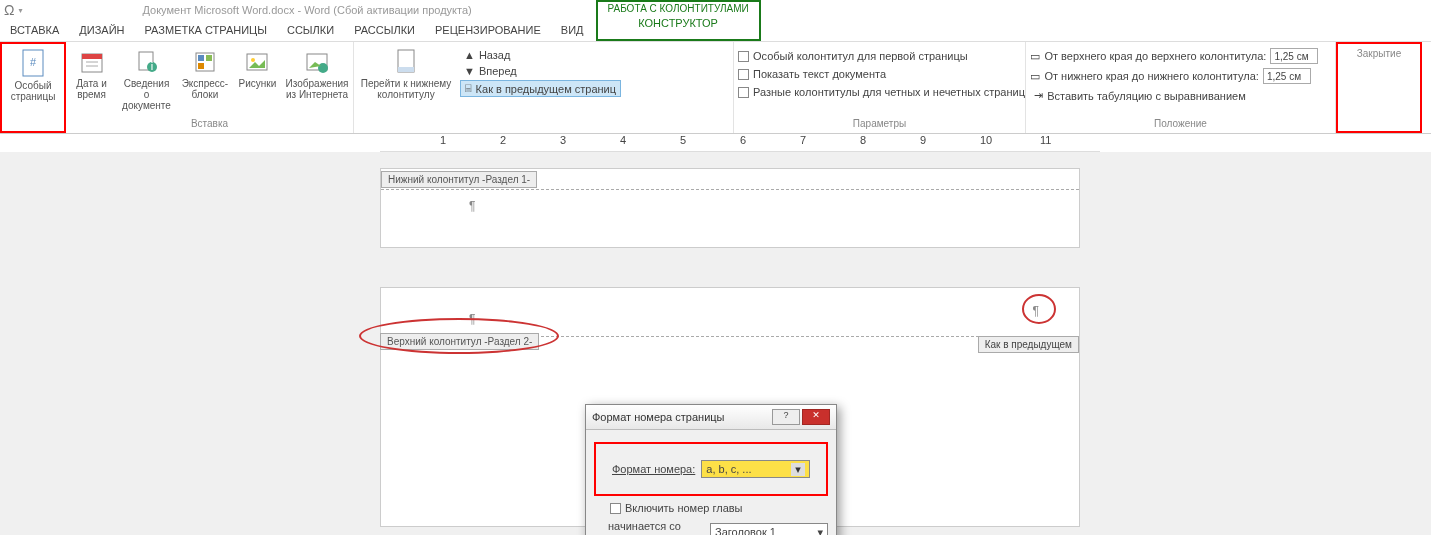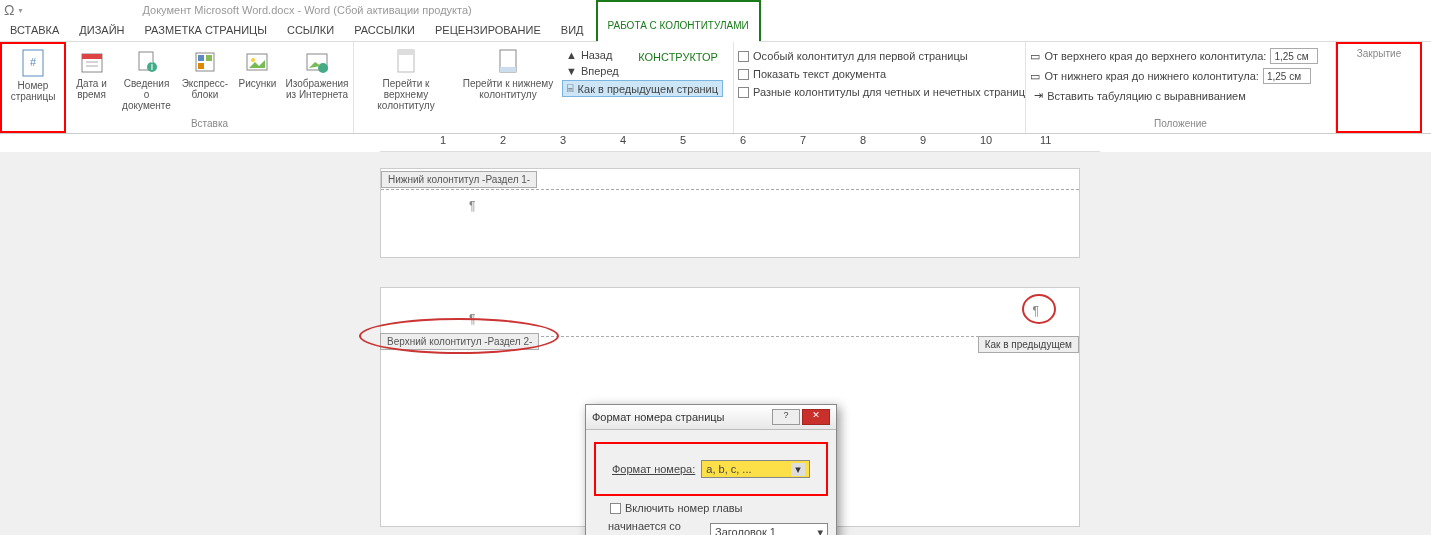--- a/index.html
+++ b/index.html
@@ -3,41 +3,41 @@
 <meta charset="utf-8">
 <style>
 *{box-sizing:border-box;margin:0;padding:0;font-family:"Segoe UI",Tahoma,sans-serif;font-size:11px;color:#444}
 body{background:#fff;width:1431px;height:535px;overflow:hidden;position:relative}
 .titlebar{height:20px;display:flex;align-items:center;padding:0 4px;color:#888}
 .titlebar .omega{font-size:14px;color:#777;margin-right:4px}
 .titlebar .doc-title{margin-left:120px;color:#999}
 .tabrow{height:22px;display:flex;border-bottom:1px solid #ddd}
 .tab{padding:4px 10px;color:#444;text-transform:uppercase;font-size:11px;cursor:pointer}
 .context-tab-wrap{border:2px solid #1a7a1a;display:flex;flex-direction:column;margin-left:2px;margin-top:-20px}
-.context-tab-top{background:#fff;color:#1a7a1a;font-size:10px;text-align:center;padding:18px 10px}
+.context-tab-top{background:#fff;color:#1a7a1a;font-size:10px;text-align:center;padding:1px 10px}
 .context-tab{color:#1a7a1a;padding:2px 30px;text-align:center}
 .ribbon{height:92px;background:#fff;display:flex;border-bottom:1px solid #ccc}
 .group{border-right:1px solid #e3e3e3;display:flex;flex-direction:column;justify-content:space-between;padding:2px 4px 2px 4px}
 .group-body{display:flex;gap:6px;flex:1;align-items:flex-start;padding-top:2px}
 .group-label{text-align:center;color:#888;font-size:10px;padding:2px 0}
 .bigbtn{display:flex;flex-direction:column;align-items:center;width:56px;text-align:center;gap:2px;padding:2px;cursor:pointer}
 .bigbtn .ico{width:28px;height:28px;display:flex;align-items:center;justify-content:center}
 .bigbtn .lbl{font-size:10px;line-height:11px;color:#555}
 .smallcol{display:flex;flex-direction:column;gap:2px}
 .smallbtn{display:flex;align-items:center;gap:4px;padding:1px 4px;font-size:10px;color:#444;white-space:nowrap;cursor:pointer}
 .smallbtn.active{background:#cde6f7;border:1px solid #7ab5e0}
 .chk{display:flex;align-items:center;gap:4px;font-size:10px;color:#444;white-space:nowrap;cursor:pointer}
 .chk .box{width:11px;height:11px;border:1px solid #888;background:#fff}
 .spinrow{display:flex;align-items:center;gap:4px;font-size:10px;white-space:nowrap}
 .spin{border:1px solid #aaa;width:48px;height:16px;display:flex;align-items:center;padding:0 3px;font-size:10px;background:#fff}
 .redbox{border:2px solid red}
 .ruler{height:18px;margin-left:380px;width:720px;background:#fff;position:relative;border-bottom:1px solid #ddd;font-size:9px;color:#777}
 .page-area{background:#f0f0f0;position:relative;height:383px}
 .page{position:absolute;left:380px;width:700px;background:#fff;border:1px solid #ccc}
-.page1{top:16px;height:90px}
+.page1{top:16px;height:80px}
 .page2{top:135px;height:240px}
 .hf-tag{position:absolute;background:#eee;border:1px solid #aaa;padding:2px 6px;font-size:10px;color:#555}
 .dashline{position:absolute;left:0;right:0;border-top:1px dashed #aaa}
 .pilcrow{position:absolute;color:#888;font-size:12px}
 .side-tag{position:absolute;background:#eee;border:1px solid #aaa;padding:2px 6px;font-size:10px}
 .oval{position:absolute;border:2px solid #c33;border-radius:50%}
 .dialog{position:absolute;left:585px;top:252px;width:252px;background:#f0f0f0;border:1px solid #888;box-shadow:3px 3px 10px rgba(0,0,0,0.4)}
 .dlg-title{background:linear-gradient(#fff,#e8e8e8);border-bottom:1px solid #bbb;display:flex;align-items:center;justify-content:space-between;padding:4px 6px}
 .dlg-title .t{font-size:11px;color:#333}
 .dlg-buttons{display:flex;gap:2px}
@@ -77,21 +77,21 @@
 
   <div class="group redbox" style="width:66px">
     <div class="group-body">
       <div class="bigbtn">
         <div class="ico">
           <svg width="26" height="30">
               <rect x="3" y="1" width="20" height="26" fill="#fff" stroke="#5b8bbf"></rect>
               <text x="13" y="17" font-size="12" fill="#5b8bbf" text-anchor="middle">#</text>
             </svg>
         </div>
-        <div class="lbl">Номер страницы</div>
+        <div class="lbl">Особый страницы</div>
       </div>
     </div>
     <div class="group-label"></div>
   </div>
 
   <div class="group" style="width:288px">
     <div class="group-body">
       <div class="bigbtn" style="width:44px">
         <div class="ico">
             <svg width="24" height="24">
@@ -143,29 +143,20 @@
             </svg>
           </div>
         <div class="lbl">Изображения из Интернета</div>
       </div>
     </div>
     <div class="group-label">Вставка</div>
   </div>
 
   <div class="group" style="width:380px">
     <div class="group-body">
-      <div class="bigbtn disabled" style="width:96px">
-        <div class="ico">
-            <svg width="24" height="28">
-              <rect x="4" y="2" width="16" height="22" fill="#fff" stroke="#bbb"></rect>
-              <rect x="4" y="2" width="16" height="5" fill="#ddd"></rect>
-            </svg>
-          </div>
-        <div class="lbl disabled">Перейти к верхнему колонтитулу</div>
-      </div>
       <div class="bigbtn" style="width:96px">
         <div class="ico">
             <svg width="24" height="28">
               <rect x="4" y="2" width="16" height="22" fill="#fff" stroke="#888"></rect>
               <rect x="4" y="19" width="16" height="5" fill="#cde"></rect>
             </svg>
           </div>
         <div class="lbl">Перейти к нижнему колонтитулу</div>
       </div>
       <div class="smallcol" style="margin-top:2px">
@@ -195,20 +186,21 @@
         <label class="chk">
             <span class="box"></span>
             <span>Показать текст документа</span>
           </label>
         <label class="chk">
             <span class="box"></span>
             <span>Разные колонтитулы для четных и нечетных страниц</span>
           </label>
       </div>
     </div>
+    <div class="group-label">Параметры</div>
   </div>
 
   <div class="group" style="width:310px">
     <div class="group-body">
       <div class="smallcol" style="gap:4px;margin-top:2px">
         <div class="spinrow">
             <span>▭</span>
             <span>От верхнего края до верхнего колонтитула:</span>
             <div class="spin">1,25 см</div>
           </div>

